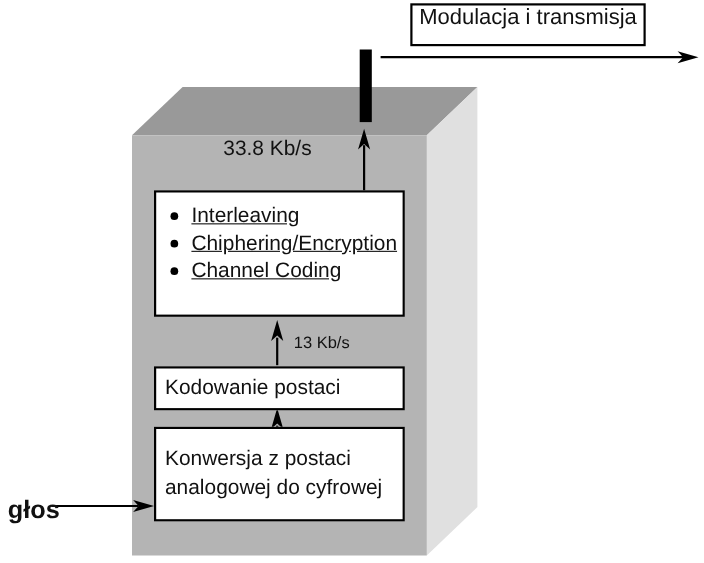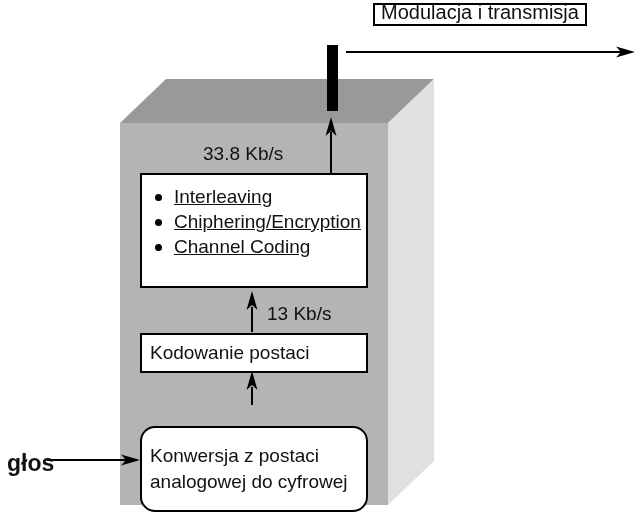--- a/index.html
+++ b/index.html
@@ -14,44 +14,44 @@
   svg.shapes { position: absolute; left: 0; top: 0; z-index: 0; }
   .wbox {
     position: absolute;
     background: #ffffff;
     border: 2px solid #000000;
     box-sizing: border-box;
     z-index: 1;
   }
   .label { position: absolute; z-index: 1; white-space: nowrap; }
   .modulation-box {
-    left: 373px; top: 3px; width: 214px; height: 23px;
-    display: flex; align-items: flex-end; justify-content: center;
+    left: 373px; top: 3px; width: 214px; height: 39px;
+    display: flex; align-items: flex-start; justify-content: center;
     font-size: 20px;
   }
   .processing-box { left: 140px; top: 173px; width: 228px; height: 115px; text-decoration: underline; }
   .processing-box ul { margin: 0; padding: 9px 0 0 13px; list-style: none; }
   .processing-box li { font-size: 19px; line-height: 25px; white-space: nowrap; }
   .processing-box li::before {
     content: ''; display: inline-block;
     width: 7px; height: 7px; border-radius: 50%;
     background: #000000; margin-right: 12px; vertical-align: 2px;
   }
   .coding-box {
     left: 140px; top: 333px; width: 228px; height: 40px;
     display: flex; align-items: center; padding-left: 8px;
     font-size: 19px;
   }
   .conversion-box {
-    left: 140px; top: 426px; width: 228px; height: 86px;
+    left: 140px; top: 388px; width: 228px; height: 86px;
     display: flex; align-items: center;
-    padding: 0 10px 0 8px; font-size: 19px; line-height: 26px; border-radius: 15px;
+    padding: 0 10px 0 8px; font-size: 19px; line-height: 26px;
   }
-  .rate-top { left: 203px; top: 143px; font-size: 19px; }
-  .rate-mid { left: 267px; top: 303px; font-size: 19px; }
+  .rate-top { left: 203px; top: 125px; font-size: 19px; }
+  .rate-mid { left: 267px; top: 303px; font-size: 15px; }
   .voice-label { left: 7px; top: 450px; font-size: 23px; font-weight: bold; }
 </style>
 </head>
 <body>
 
 <div class="canvas">
 
   <svg class="shapes" width="640" height="512" viewBox="0 0 640 512">
 
     <polygon points="120,123 388,123 434,79 166,79" fill="#999999"></polygon>

